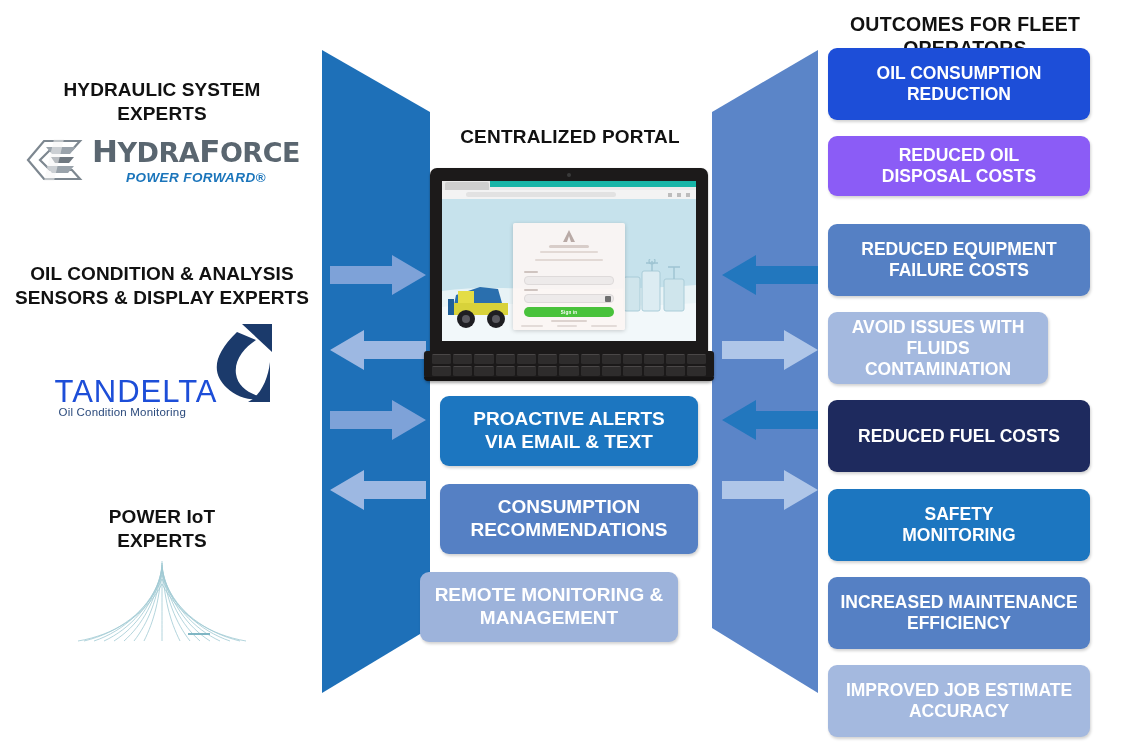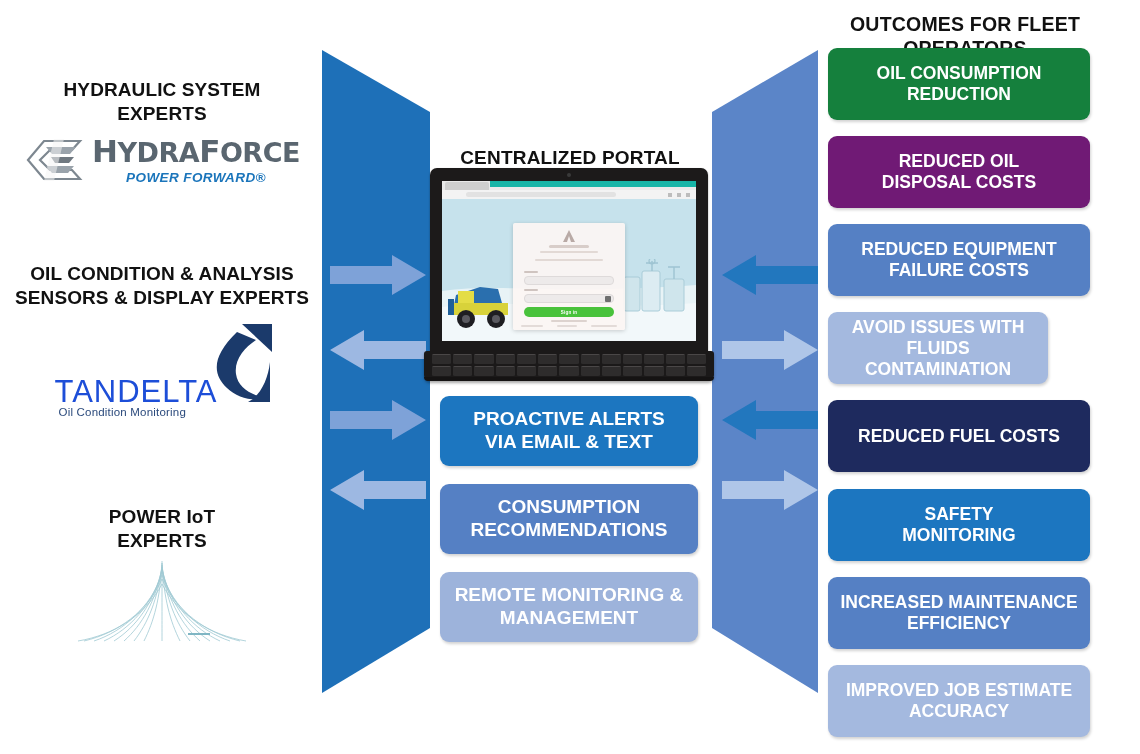--- a/index.html
+++ b/index.html
@@ -270,21 +270,21 @@
     <svg width="96" height="40" viewBox="0 0 96 40">
       <polygon points="96,11 34,11 34,0 0,20 34,40 34,29 96,29" fill="#2277BE"></polygon>
     </svg>
   </div>
   <div class="arrow" style="left:722px;top:470px;">
     <svg width="96" height="40" viewBox="0 0 96 40">
       <polygon points="0,11 62,11 62,0 96,20 62,40 62,29 0,29" fill="#AFC6E8"></polygon>
     </svg>
   </div>
 
-  <div class="col-title" style="left:430px;top:146px;width:280px;font-size:19px;">CENTRALIZED PORTAL</div>
+  <div class="col-title" style="left:430px;top:125px;width:280px;font-size:19px;">CENTRALIZED PORTAL</div>
 
   <div class="laptop">
     <div class="lid">
       <div class="cam"></div>
       <div class="screen">
         <div class="browser-top">
           <div class="browser-tab"></div>
           <div class="browser-tealbar"></div>
         </div>
         <div class="browser-url">
@@ -382,32 +382,32 @@
   </div>
 
   <div class="box c" style="left:440px;top:396px;width:258px;height:70px;background:#1C76C0;">
     <span style="white-space:pre-line;">PROACTIVE ALERTS
 VIA EMAIL &amp; TEXT</span>
   </div>
   <div class="box c" style="left:440px;top:484px;width:258px;height:70px;background:#5580C4;">
     <span style="white-space:pre-line;">CONSUMPTION
 RECOMMENDATIONS</span>
   </div>
-  <div class="box c" style="left:440px;top:572px;width:258px;height:70px;background:#9DB3DB;">
+  <div class="box c" style="left:420px;top:572px;width:258px;height:70px;background:#9DB3DB;">
     <span style="white-space:pre-line;">REMOTE MONITORING &amp;
 MANAGEMENT</span>
   </div>
 
   <div class="col-title" style="left:790px;top:13px;width:350px;font-size:19.5px;">OUTCOMES FOR FLEET OPERATORS</div>
 
-  <div class="box r" style="left:828px;top:48px;width:262px;height:72px;background:#15803d;">
+  <div class="box r" style="left:828px;top:48px;width:262px;height:72px;background:#1d4ed8;">
     <span style="white-space:pre-line;">OIL CONSUMPTION
 REDUCTION</span>
   </div>
-  <div class="box r" style="left:828px;top:136px;width:262px;height:72px;background:#701a75;">
+  <div class="box r" style="left:828px;top:136px;width:262px;height:60px;background:#8b5cf6;">
     <span style="white-space:pre-line;">REDUCED OIL
 DISPOSAL COSTS</span>
   </div>
   <div class="box r" style="left:828px;top:224px;width:262px;height:72px;background:#5580C4;">
     <span style="white-space:pre-line;">REDUCED EQUIPMENT
 FAILURE COSTS</span>
   </div>
   <div class="box r" style="left:828px;top:312px;width:220px;height:72px;background:#A4B9DF;">
     <span style="white-space:pre-line;">AVOID ISSUES WITH
 FLUIDS CONTAMINATION</span>

